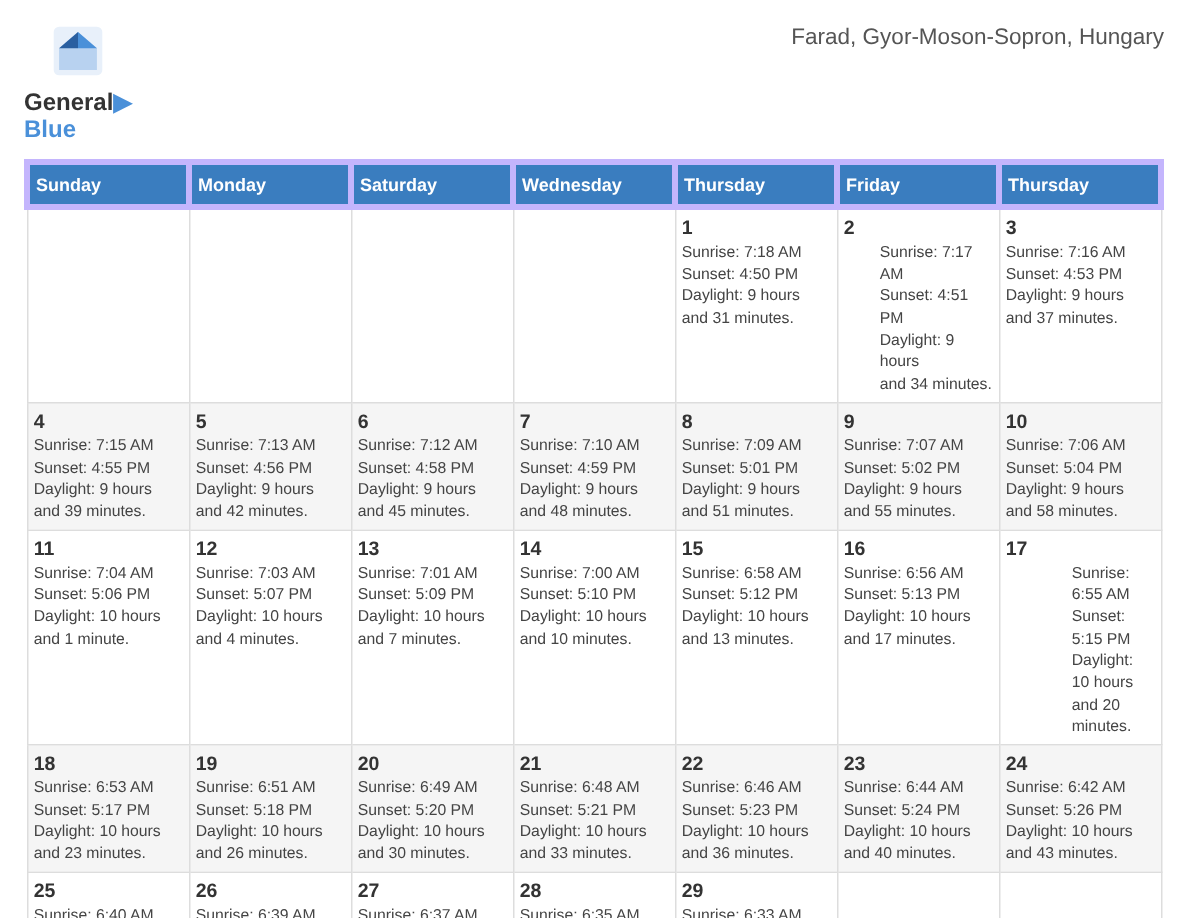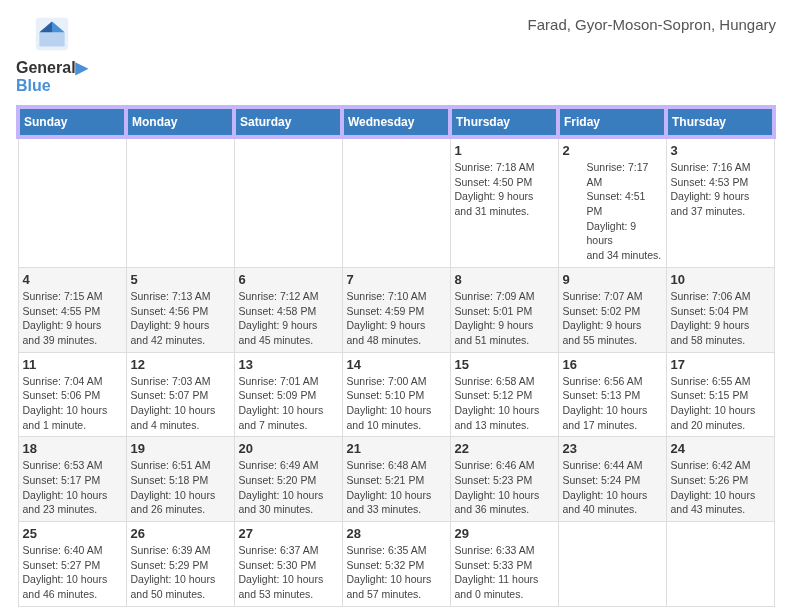--- a/index.html
+++ b/index.html
@@ -233,21 +233,21 @@
         </td>
         <td>
           <span class="day-number">16</span>
           <div class="day-detail" style="white-space: pre-line;">Sunrise: 6:56 AM
 Sunset: 5:13 PM
 Daylight: 10 hours
 and 17 minutes.</div>
         </td>
         <td>
           <span class="day-number">17</span>
-          <div class="day-detail" style="white-space: pre-line;">Sunrise: 6:55 AM
+          <div class="day-detail" style="white-space: pre-line; margin-left: 44px;">Sunrise: 6:55 AM
 Sunset: 5:15 PM
 Daylight: 10 hours
 and 20 minutes.</div>
         </td>
       </tr>
       <tr>
         <td>
           <span class="day-number">18</span>
           <div class="day-detail" style="white-space: pre-line;">Sunrise: 6:53 AM
 Sunset: 5:17 PM

